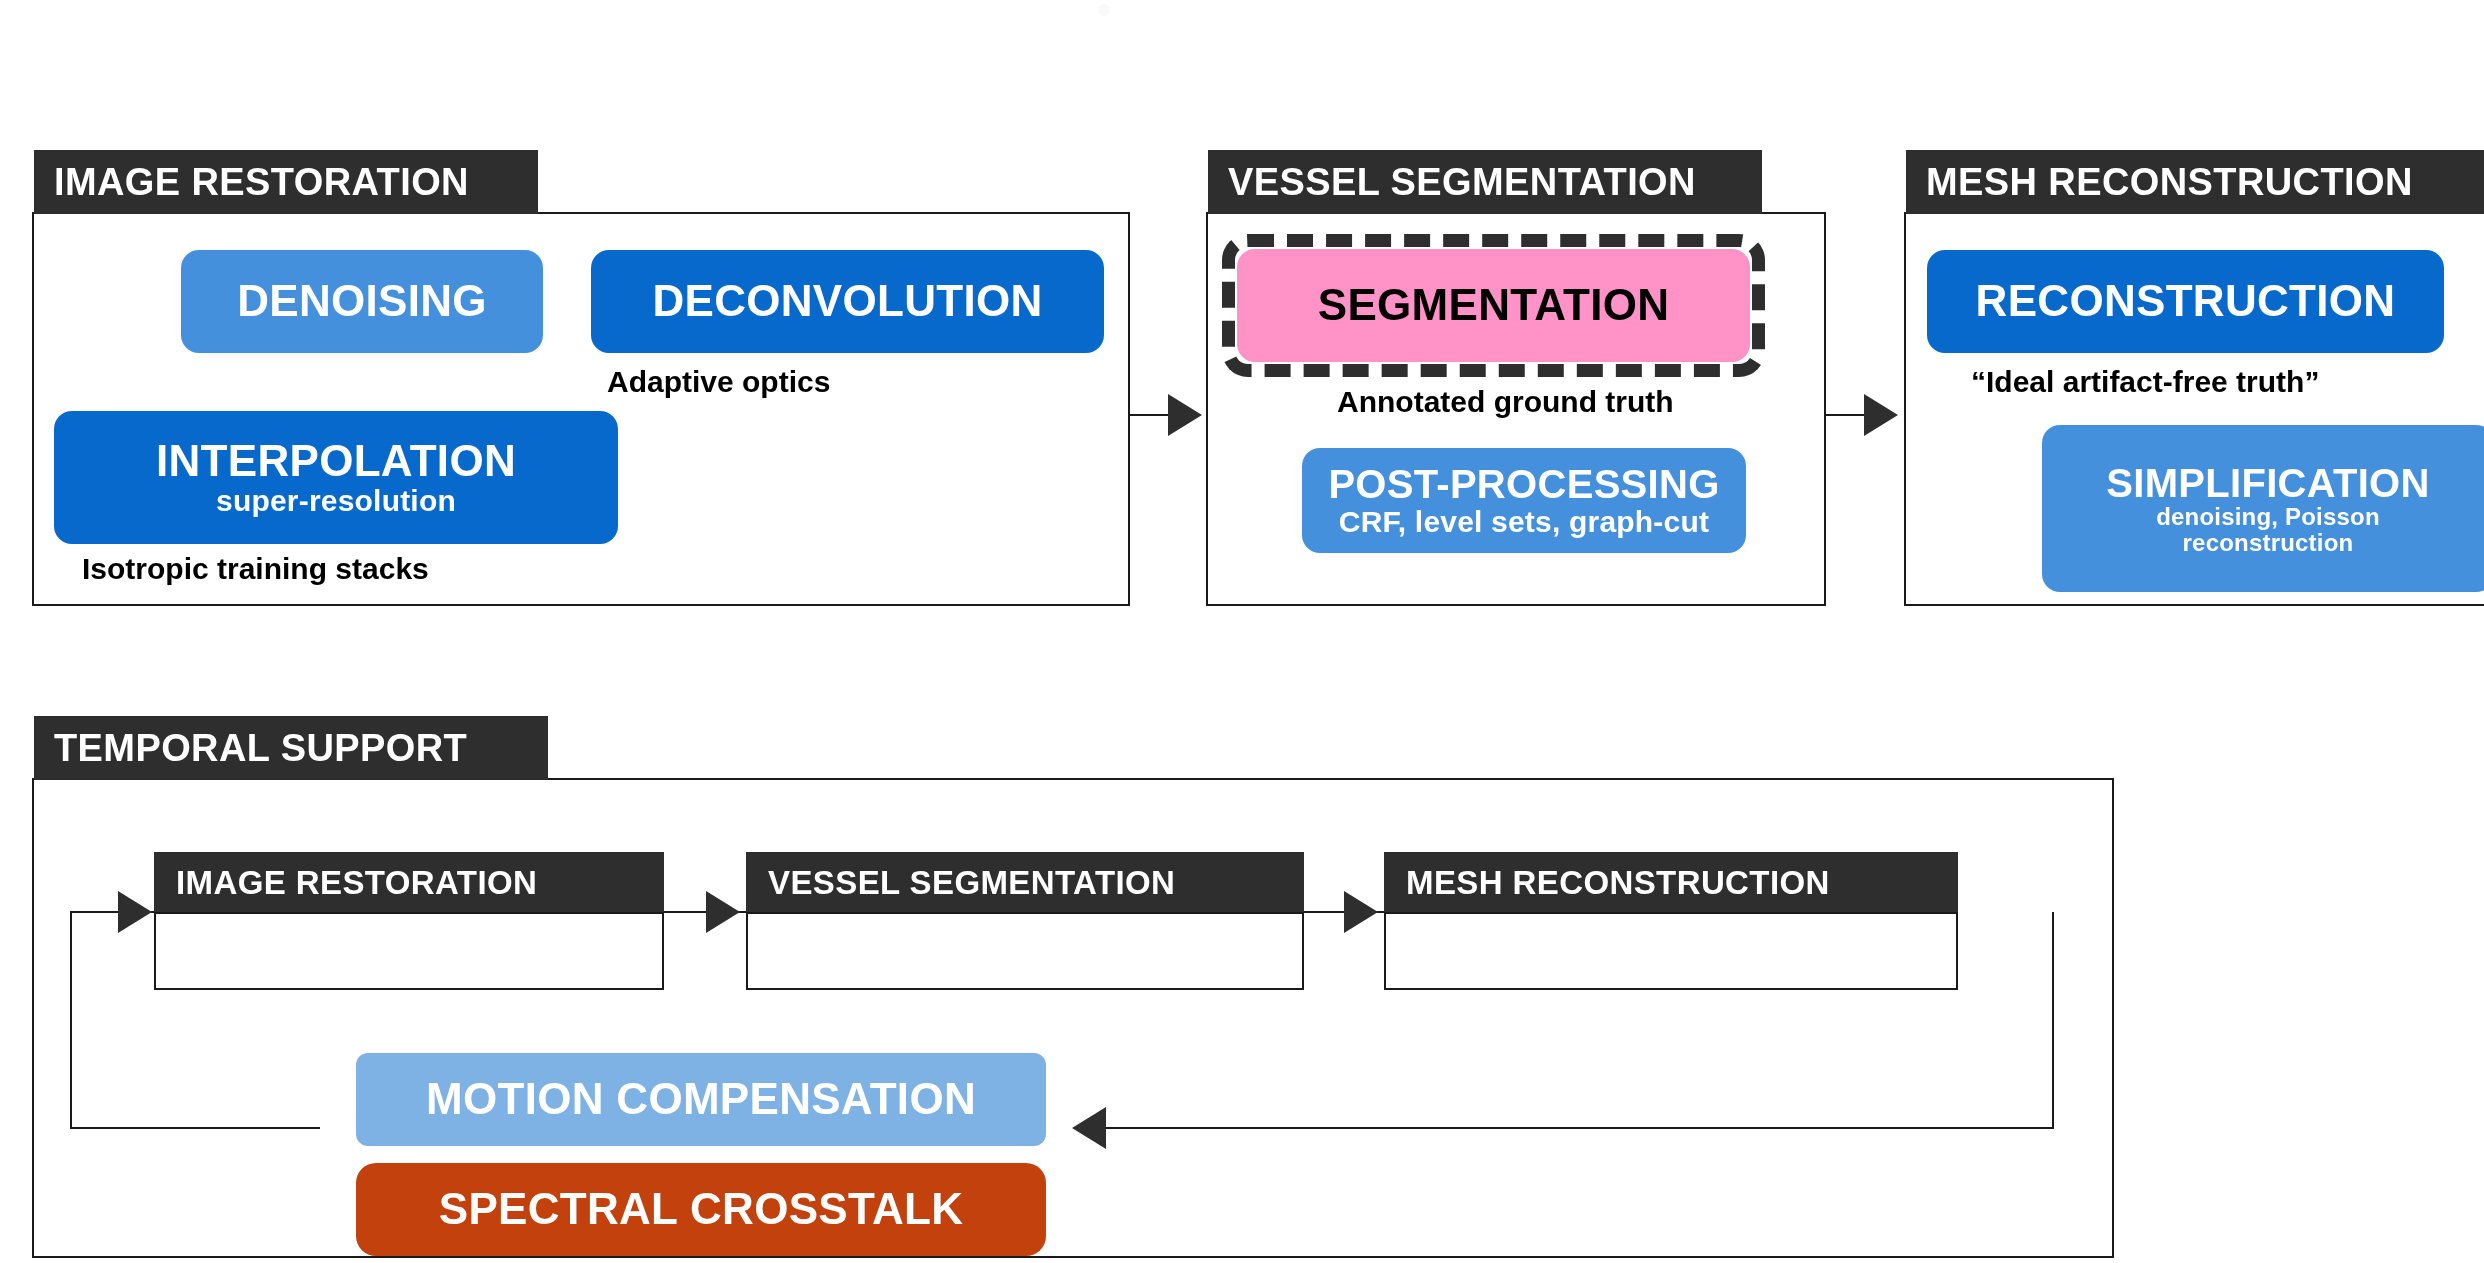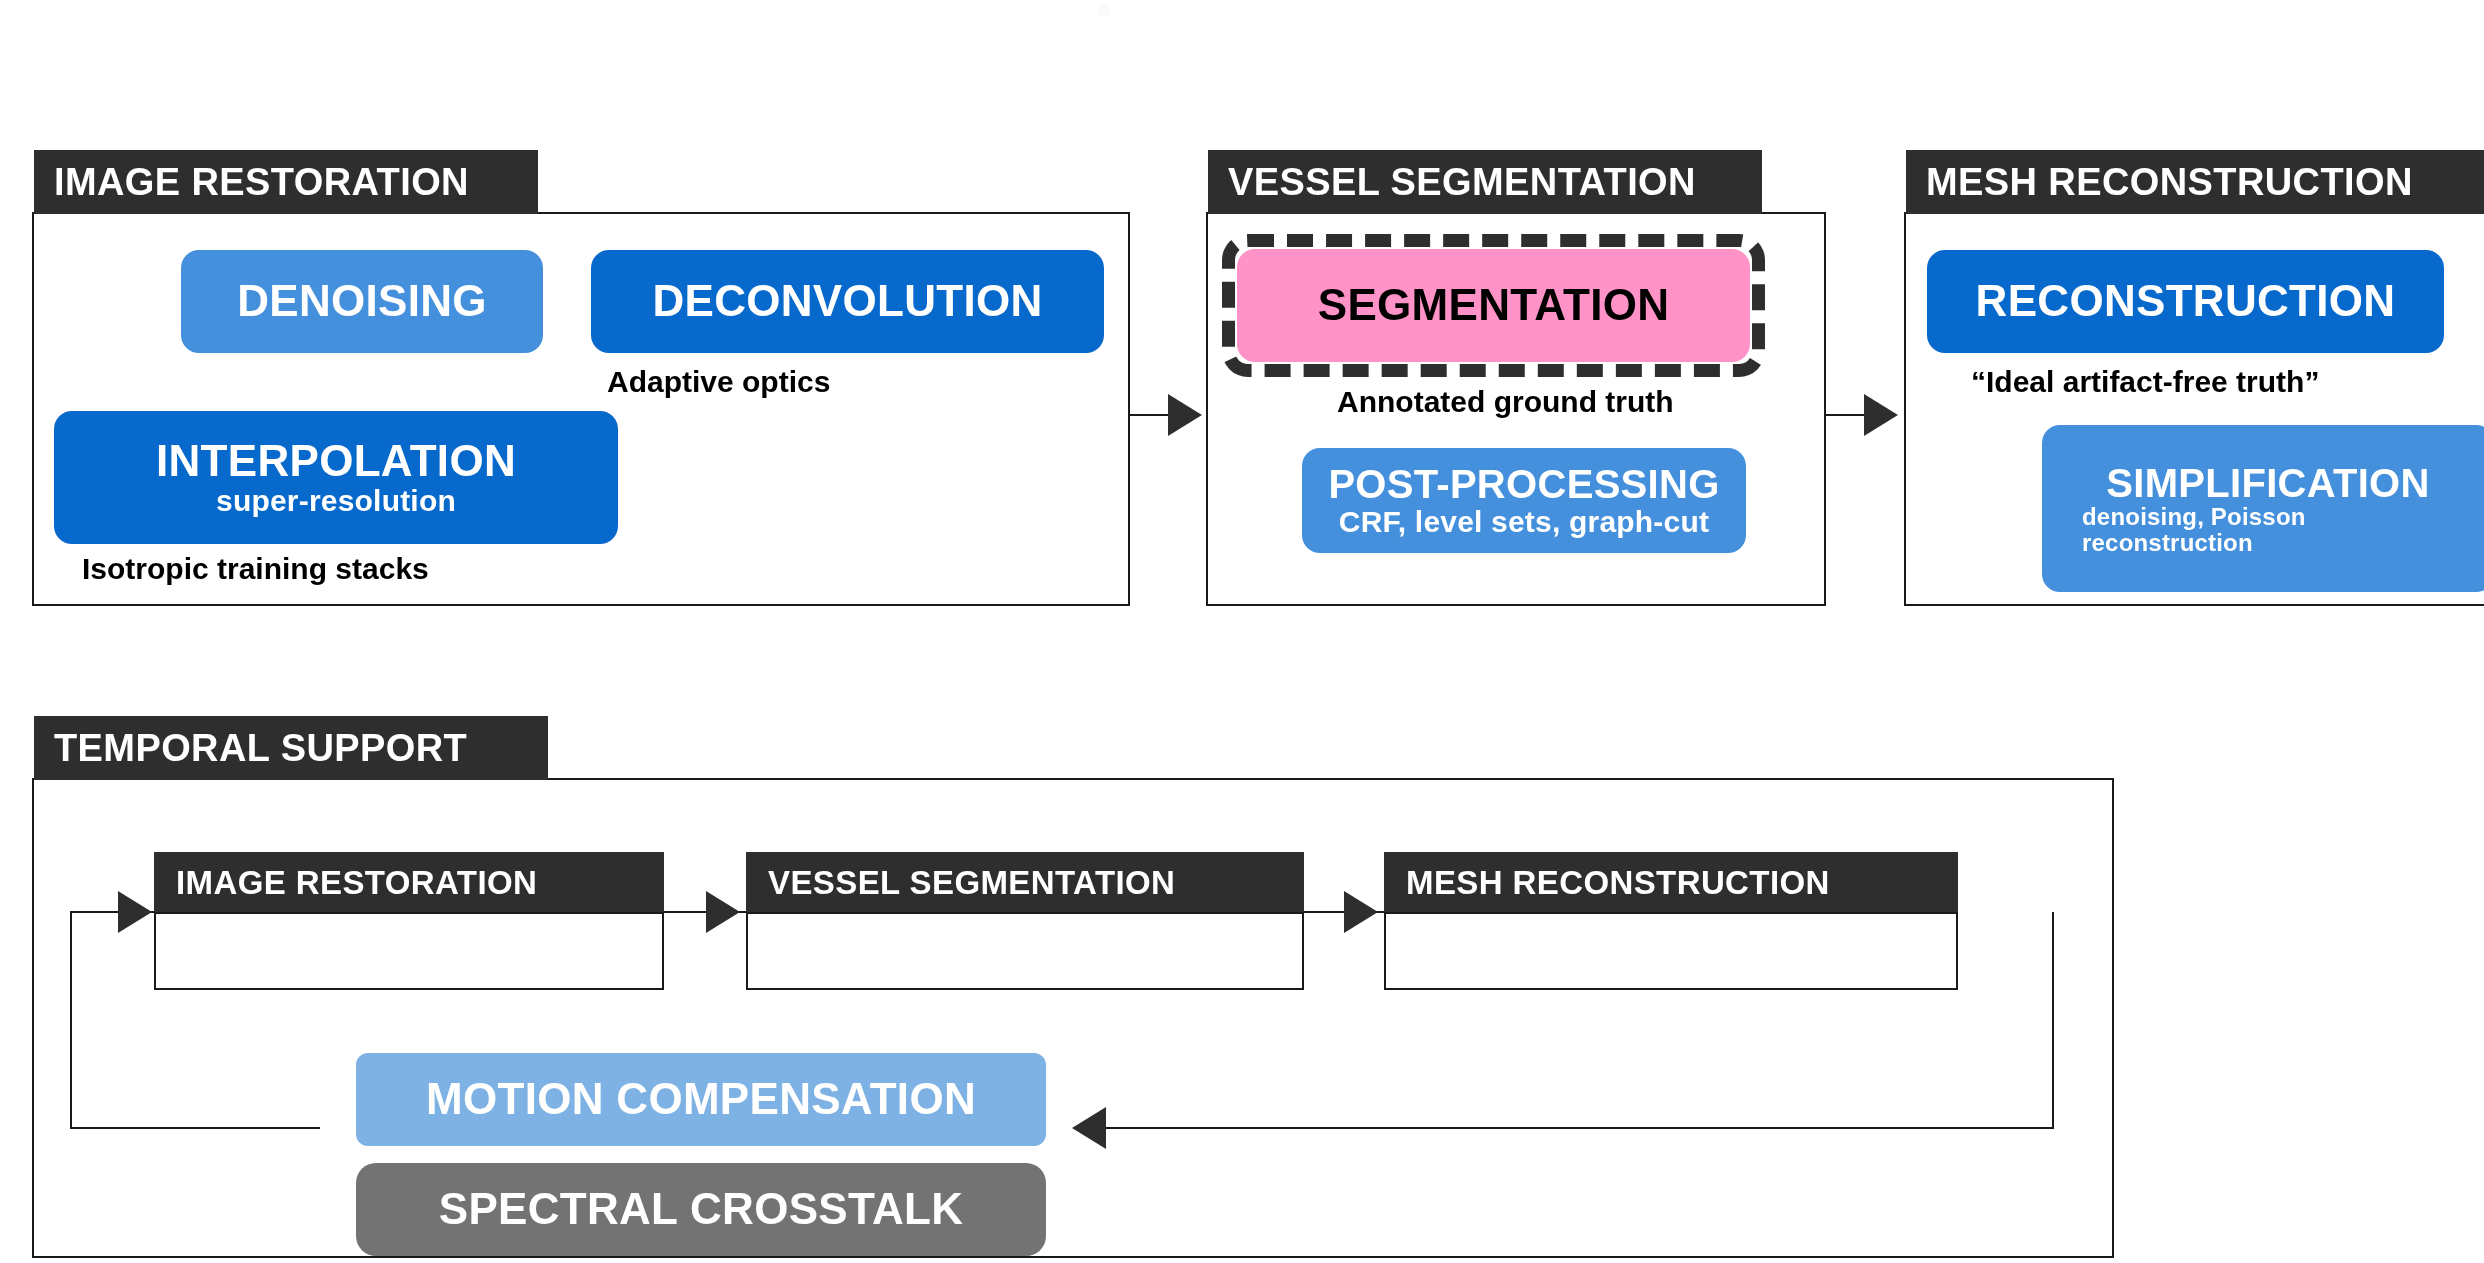--- a/index.html
+++ b/index.html
@@ -27,21 +27,21 @@
     z-index:5;
   }
   .panel-header.small{font-size:33px;padding-left:22px;}
 
   
   .pill{
     position:absolute;box-sizing:border-box;
     border-radius:18px;
     display:flex;flex-direction:column;
     align-items:center;justify-content:center;
-    color:#ffffff;font-weight:bold;text-align:left;
+    color:#ffffff;font-weight:bold;text-align:center;
     line-height:1.06;
     z-index:4;
   }
   .pill .t1{font-size:44px;letter-spacing:0.3px;}
   .pill .t2{font-size:30px;letter-spacing:0.2px;font-weight:bold;}
   .pill .t2s{font-size:24px;letter-spacing:0.2px;font-weight:bold;}
 
   .c-dark{background:#0769cc;}
   .c-mid{background:#4490dc;}
   .c-light{background:#8fbde9;}
@@ -198,17 +198,17 @@
 
   <div class="vline" style="left:2018px;top:912px;height:216px;"></div>
   <div class="hline" style="left:1072px;top:1127px;width:948px;"></div>
   <div class="arrow-l" style="left:1038px;top:1107px;"></div>
   <div class="hline" style="left:36px;top:1127px;width:250px;"></div>
 
   <div class="pill" style="left:322px;top:1053px;background:#7eb2e4;width:690px;height:93px;border-radius:12px;">
     <span class="t1">MOTION COMPENSATION</span>
   </div>
 
-  <div class="pill" style="left:322px;top:1163px;background:#737373;width:690px;height:93px;border-radius:20px;">
+  <div class="pill" style="left:322px;top:1163px;background:#c2410c;width:690px;height:93px;border-radius:20px;">
     <span class="t1">SPECTRAL CROSSTALK</span>
   </div>
 
 </div>
 
 </body></html>

